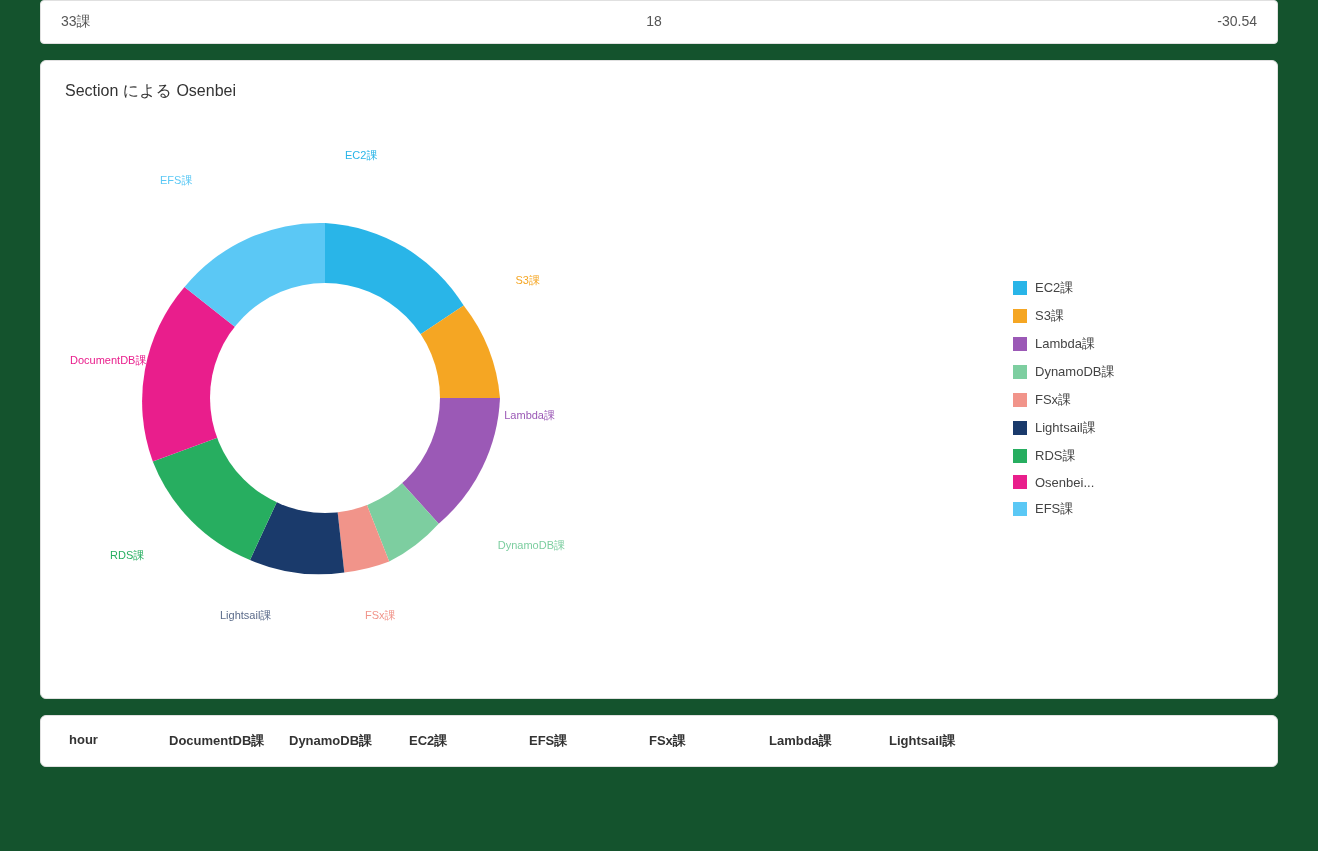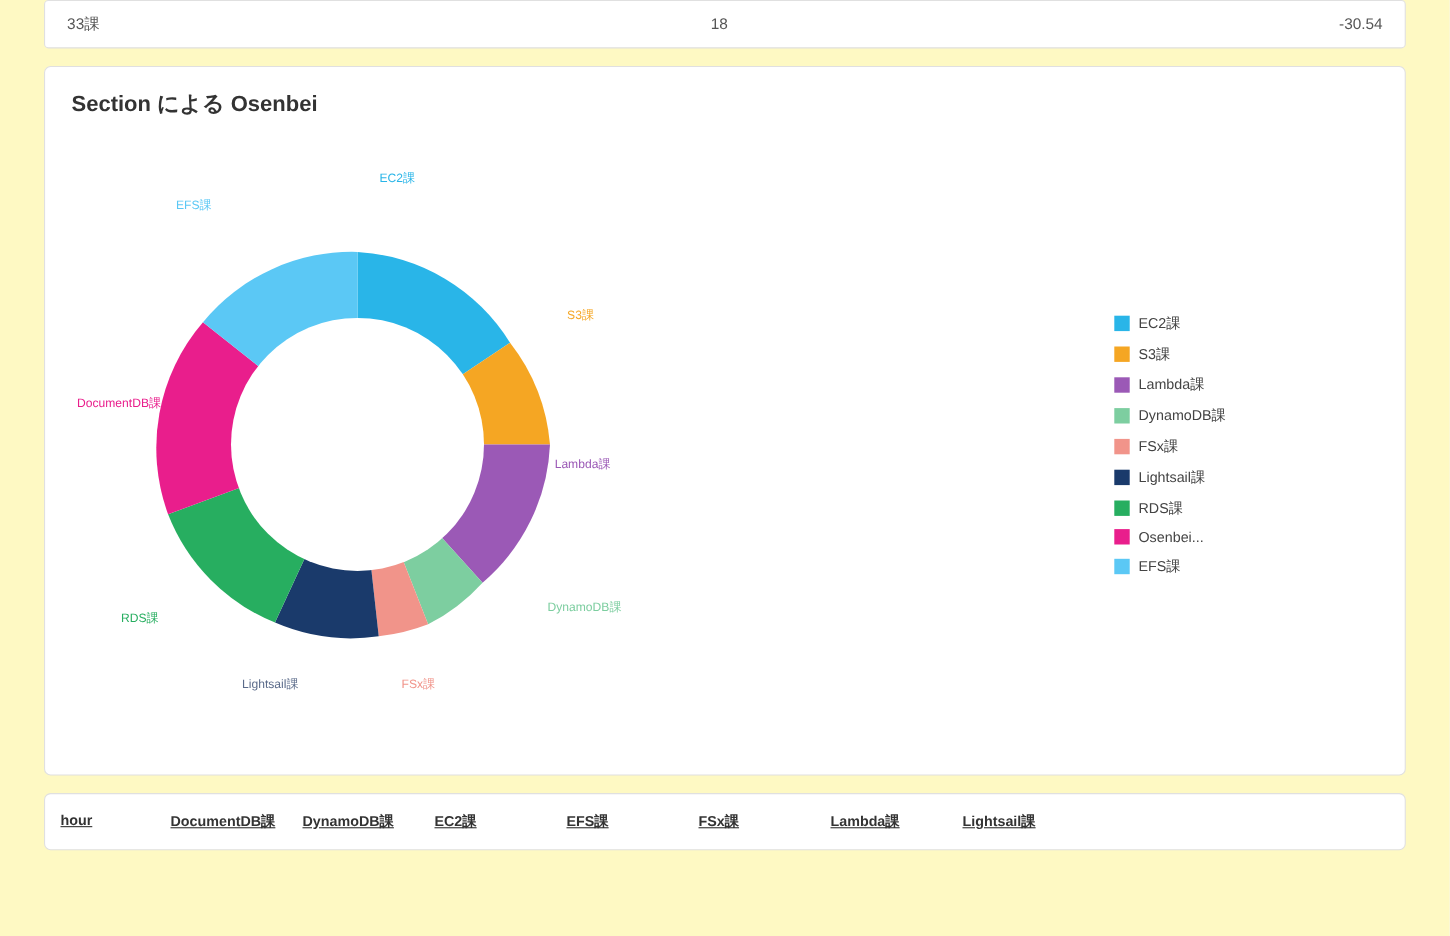--- a/index.html
+++ b/index.html
@@ -4,21 +4,21 @@
   <style>
     * { box-sizing: border-box; margin: 0; padding: 0; }
     body {
       font-family: -apple-system, BlinkMacSystemFont, 'Segoe UI', sans-serif;
       background: #f5f5f5;
       color: #333;
     }
     .page-wrapper {
       width: 1318px;
       min-height: 851px;
-      background: #fef9c3;
+      background: #14532d;
       display: flex;
       flex-direction: column;
       padding: 0;
     }
     .top-table-row {
       background: white;
       margin: 0 40px 16px 40px;
       padding: 12px 20px;
       border-radius: 4px;
       border: 1px solid #e0e0e0;
@@ -28,22 +28,22 @@
       color: #555;
     }
     .main-card {
       background: white;
       margin: 0 40px 16px 40px;
       border-radius: 6px;
       border: 1px solid #e0e0e0;
       padding: 20px 24px;
     }
     .card-title {
-      font-size: 20px;
-      font-weight: 700;
+      font-size: 16px;
+      font-weight: 400;
       color: #333;
       margin-bottom: 16px;
     }
     .chart-area {
       display: flex;
       align-items: center;
       justify-content: space-between;
     }
     .donut-container {
       position: relative;
@@ -82,22 +82,21 @@
     .legend-color {
       width: 14px;
       height: 14px;
       flex-shrink: 0;
     }
     .bottom-table {
       background: white;
       margin: 0 40px;
       border-radius: 6px;
       border: 1px solid #e0e0e0;
-      padding: 16px 6px;
-      text-decoration: underline;
+      padding: 16px 20px;
     }
     .bottom-table-row {
       display: flex;
       gap: 0;
     }
     .bottom-table-cell {
       font-size: 13px;
       font-weight: 700;
       color: #333;
       min-width: 120px;

